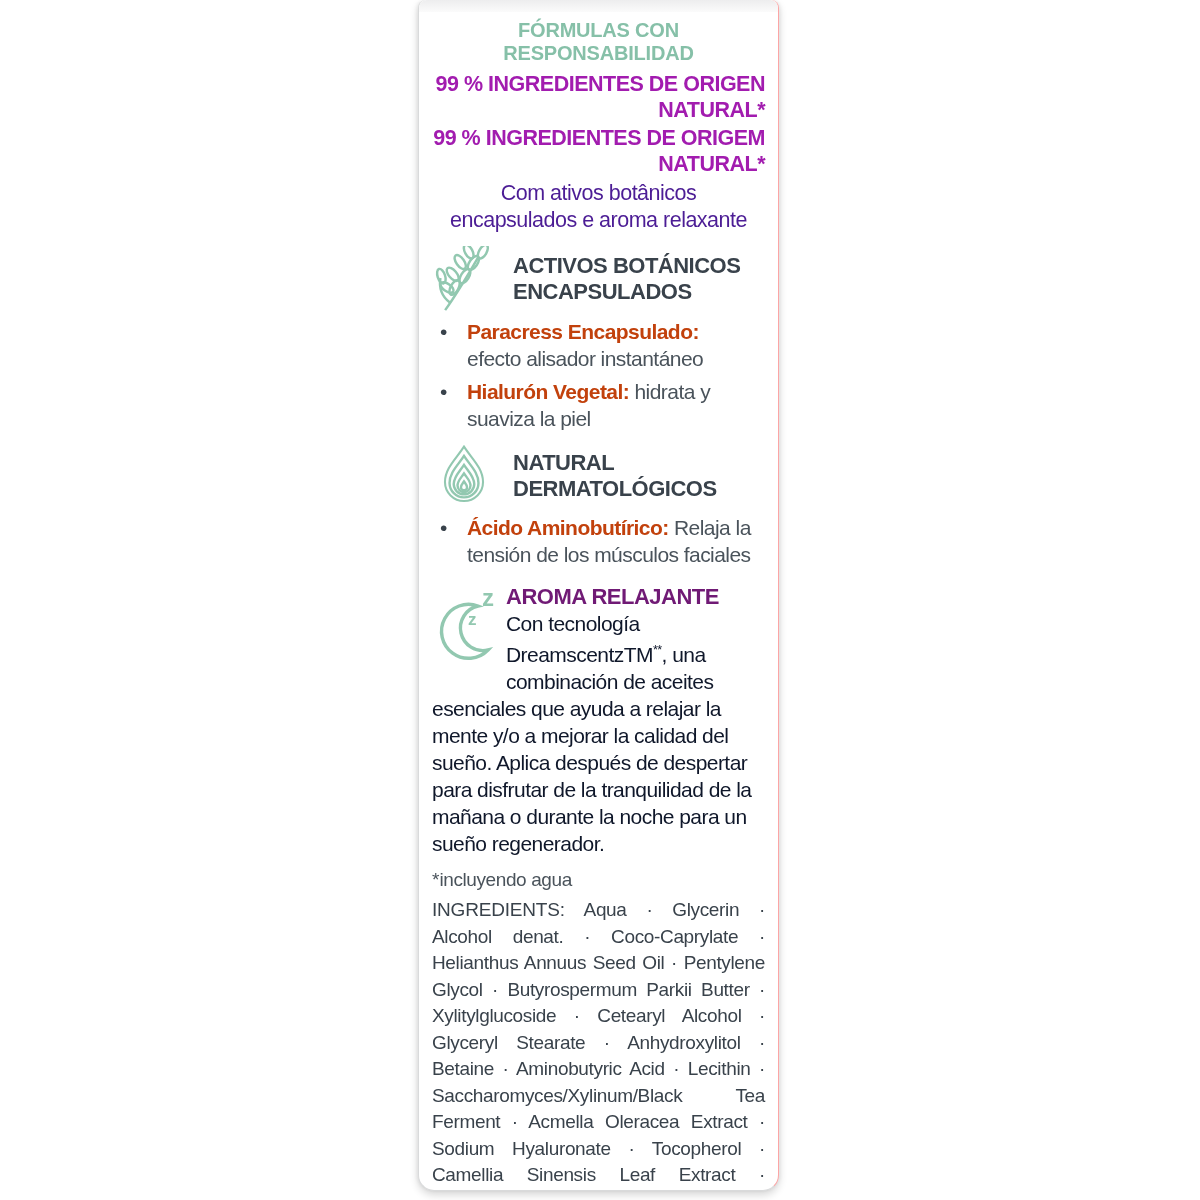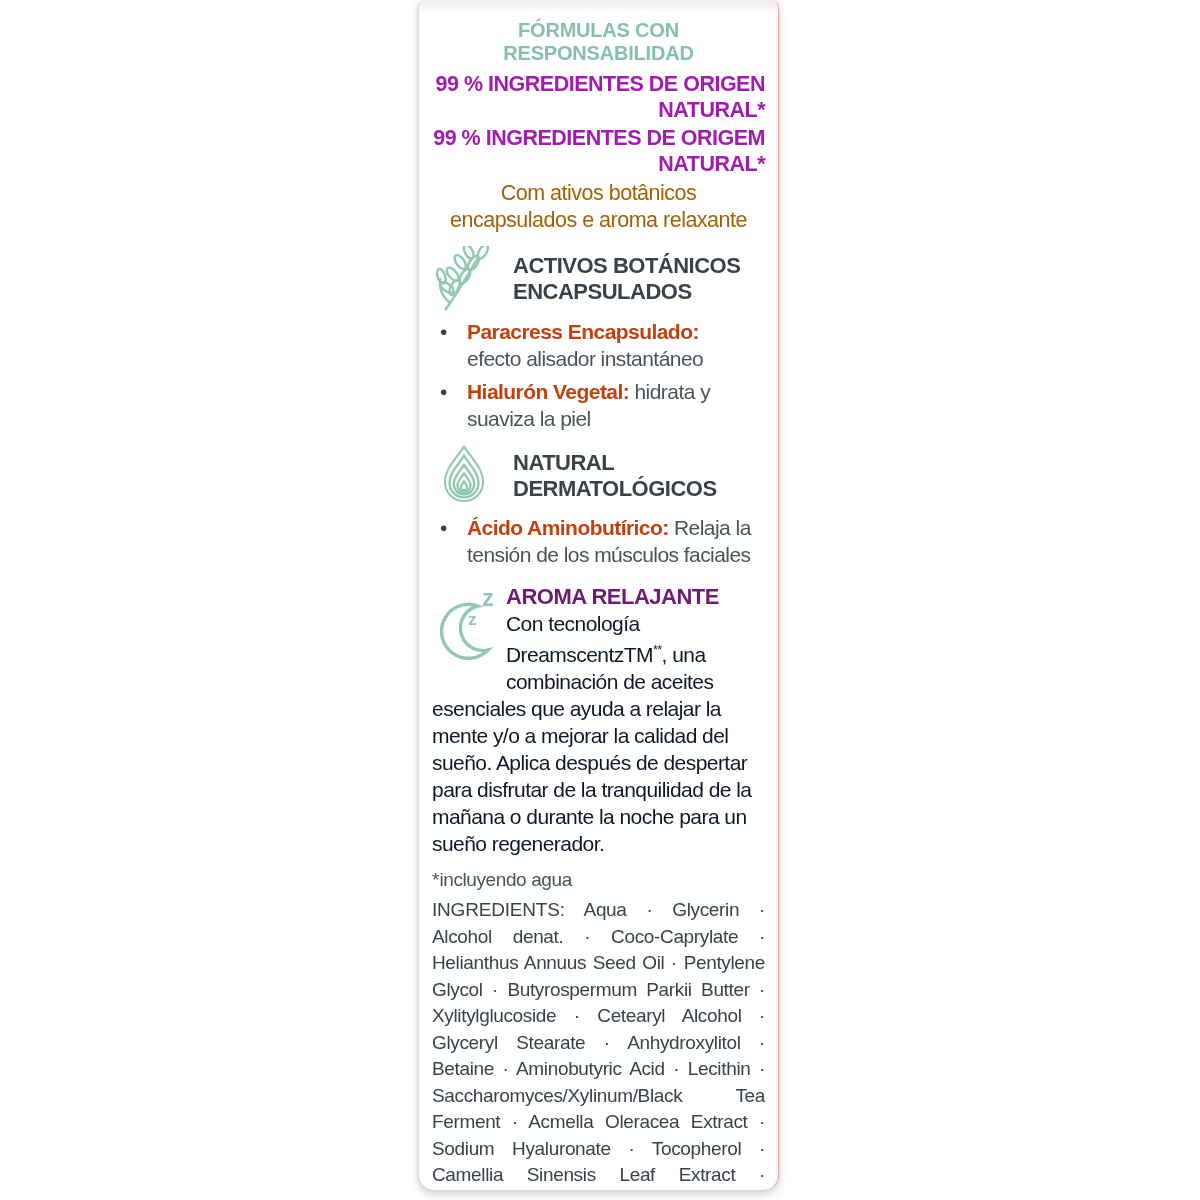--- a/index.html
+++ b/index.html
@@ -11,21 +11,21 @@
     box-shadow:0 4px 9px rgba(0,0,0,.16), -2px 0 3px rgba(0,0,0,.04), 2px 0 3px rgba(0,0,0,.04);
     padding:12px 13px 0 13px;overflow:hidden;}
   .topband{position:absolute;left:0;top:0;right:0;height:12px;
     background:linear-gradient(#ededee,#fbfbfb);border-radius:8px 8px 0 0;}
   .tagline{margin-top:7px;text-align:center;font-size:20px;font-weight:bold;
     letter-spacing:-0.2px;color:#86c0a8;}
   .claim{margin-top:6px;text-align:right;font-size:21.5px;font-weight:bold;line-height:26px;
     letter-spacing:-0.5px;color:#a21caf;}
   .claim + .claim{margin-top:2px;}
   .subclaim{margin:3px auto 0;max-width:322px;text-align:center;font-size:21.5px;line-height:27px;
-    letter-spacing:-0.5px;color:#a16207;}
+    letter-spacing:-0.5px;color:#4c1d95;}
   .sect{display:flex;align-items:center;gap:17px;margin-top:12px;}
   .sect .icon-box{flex:0 0 64px;display:flex;justify-content:center;}
   .sect-title{font-size:22px;font-weight:bold;line-height:26px;letter-spacing:-0.5px;
     color:#39424b;max-width:252px;}
   .bullets{margin-top:5px;}
   .bullet{display:flex;margin-top:6px;}
   .bullet .dot{flex:0 0 27px;padding-left:8px;color:#39424b;font-size:21px;line-height:27px;}
   .btext{font-size:21px;line-height:27px;letter-spacing:-0.55px;color:#4a535b;}
   .btext .lead{font-weight:bold;color:#c2410c;text-align:center;}
   .b1 .btext{max-width:272px;}

